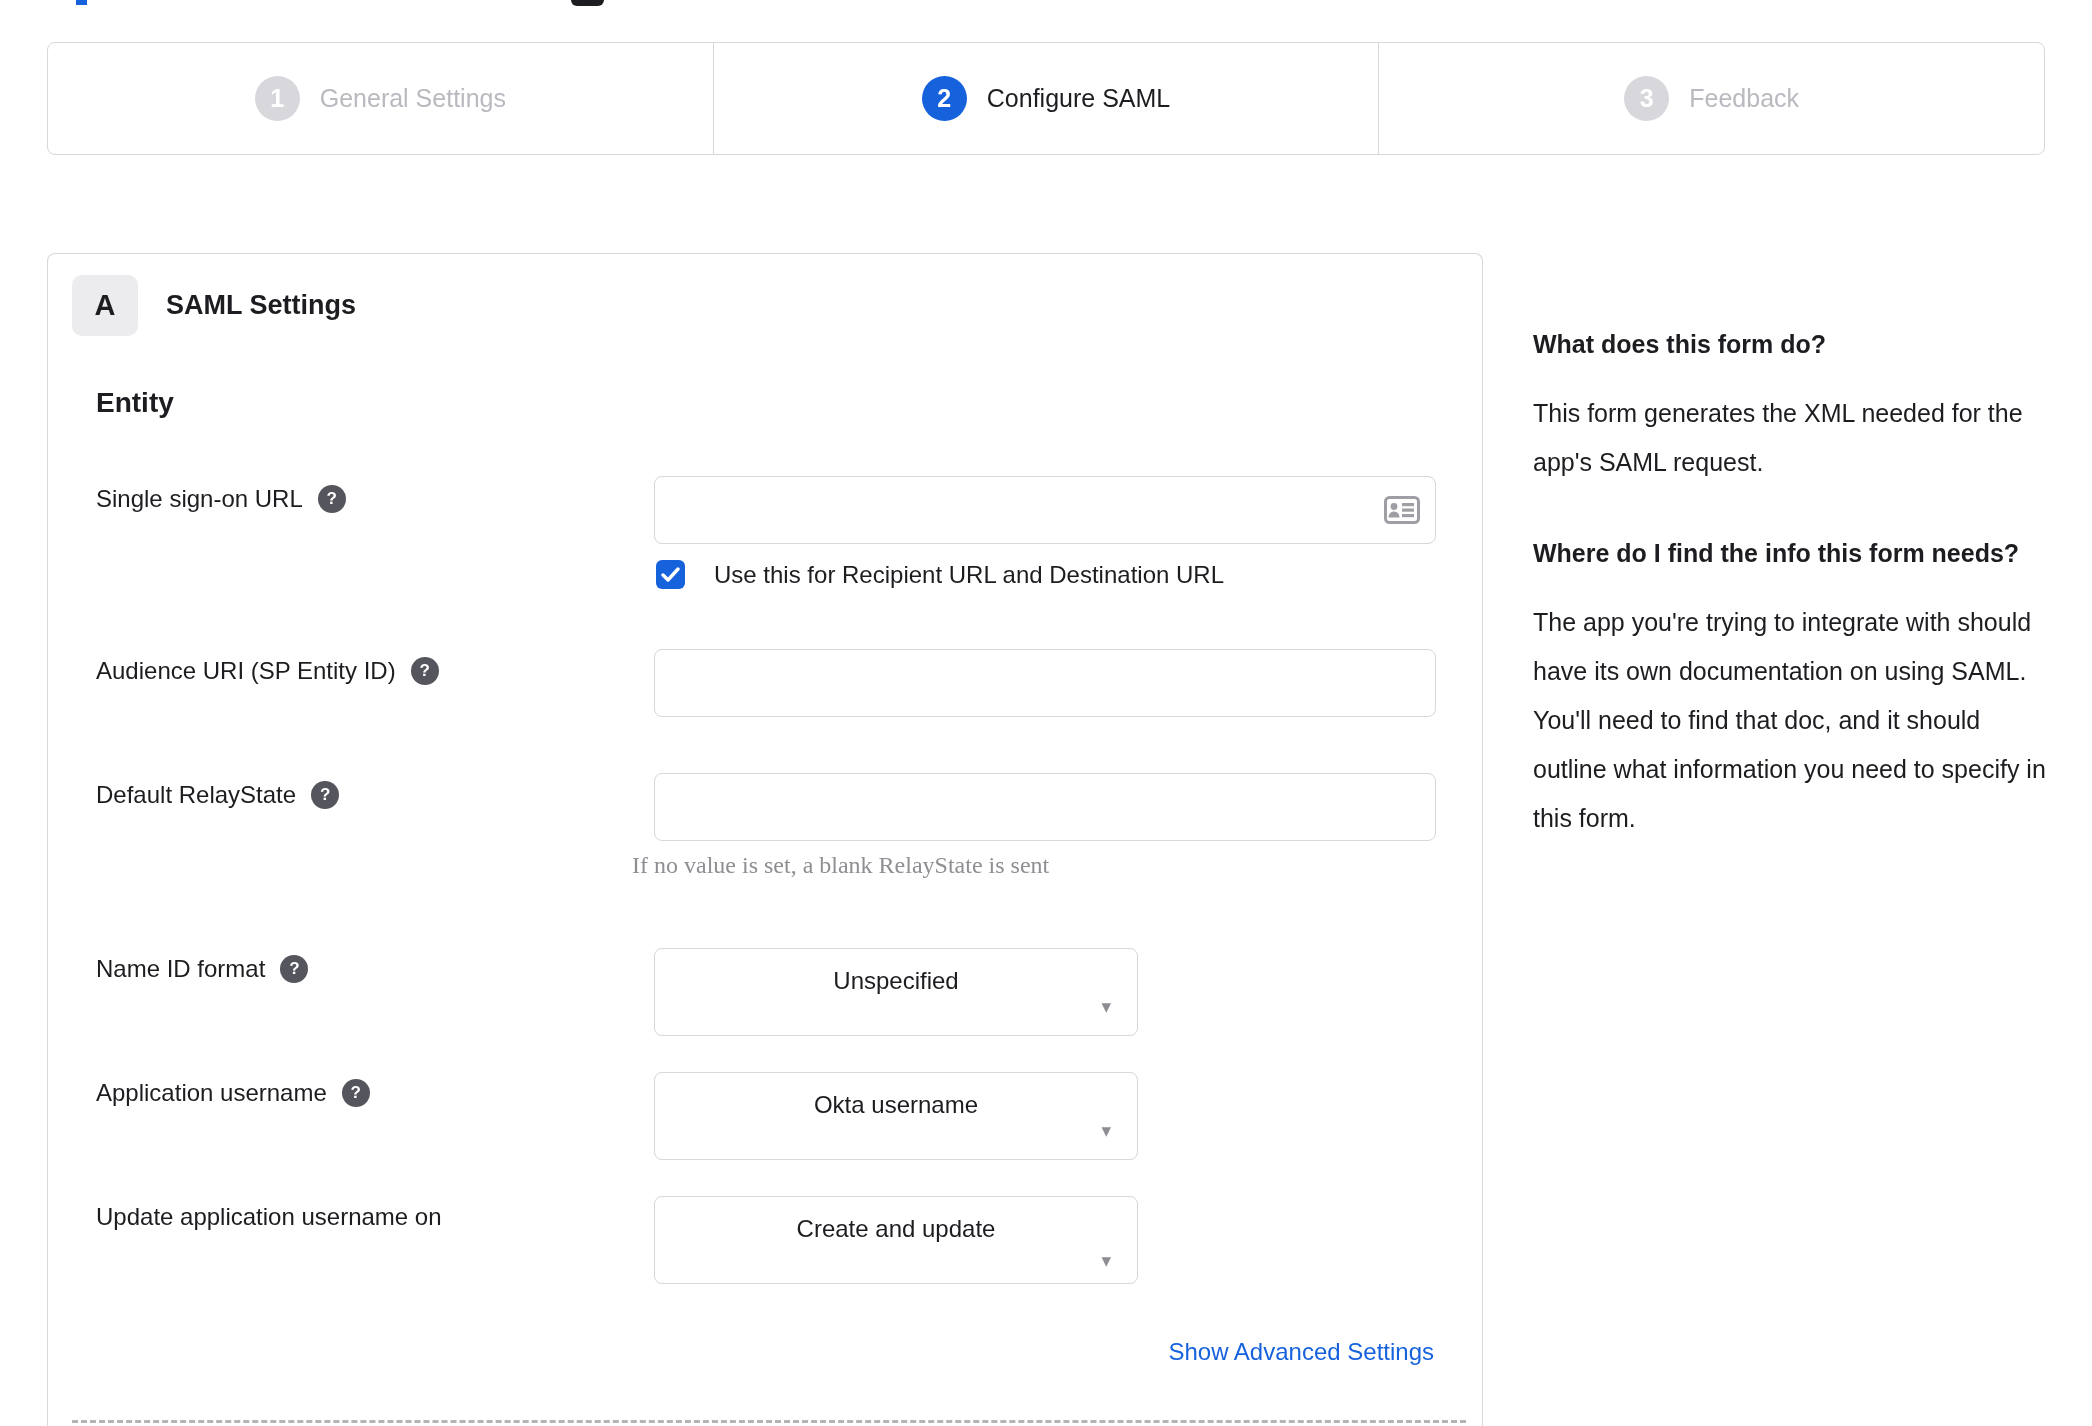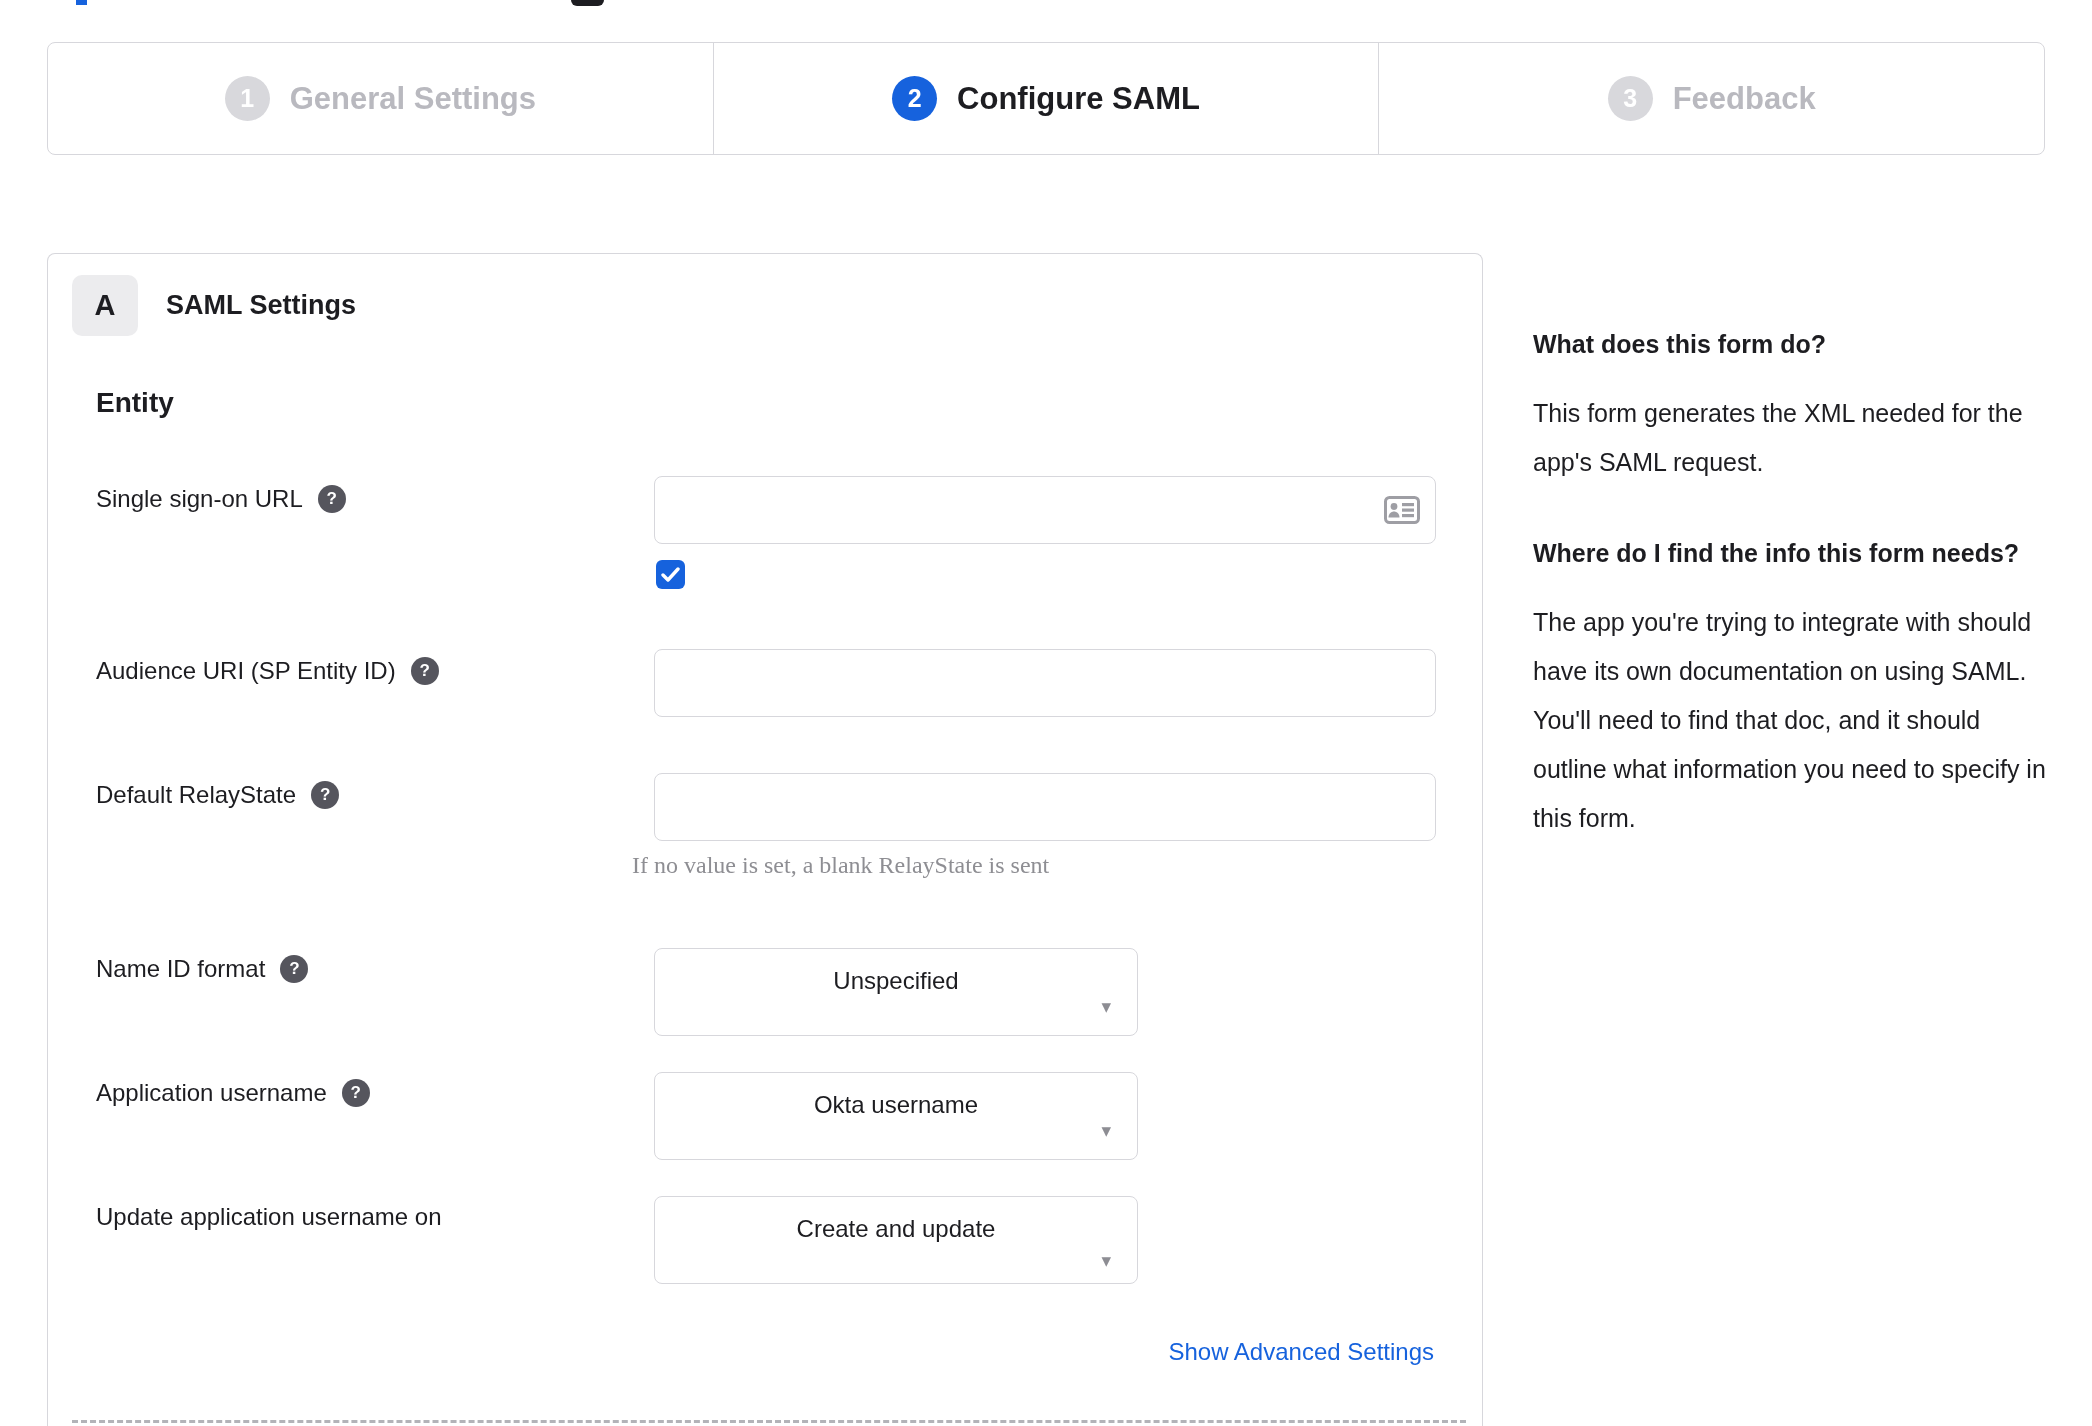--- a/index.html
+++ b/index.html
@@ -27,21 +27,21 @@
     cursor:pointer;
   }
   .step + .step { border-left:1px solid #d7d7dc; }
   .step-circle {
     width:45px; height:45px; border-radius:50%;
     background:#d8d8dc; color:#ffffff;
     font-size:25px; font-weight:bold;
     display:flex; align-items:center; justify-content:center;
     flex:0 0 auto;
   }
-  .step-label { font-size:31px; font-weight:bold; color:#b9b9bf; }
+  .step-label { font-size:25px; font-weight:normal; color:#b9b9bf; }
   .step.active .step-circle { background:#1662dd; }
   .step.active .step-label { color:#1d1d21; }
 
   
   .panel {
     position:absolute; left:47px; top:253px; width:1436px; height:1174px;
     background:#fff; border:1px solid #d7d7dc; border-bottom:none;
     border-radius:8px 8px 0 0;
   }
   .panel-header {
@@ -146,20 +146,21 @@
     <rect x="18" y="7" width="12" height="3.2" fill="#9e9ea4"></rect>
     <rect x="18" y="12.5" width="12" height="3.2" fill="#9e9ea4"></rect>
     <rect x="18" y="18" width="12" height="3.2" fill="#9e9ea4"></rect>
   </svg>
 
   <span class="checkbox">
     <svg width="19" height="15" viewBox="0 0 19 15">
       <polyline points="2,8 7,13 17,2" fill="none" stroke="#ffffff" stroke-width="3.4" stroke-linecap="round" stroke-linejoin="round"></polyline>
     </svg>
   </span>
+  <span class="checkbox-label">Use this for Recipient URL and Destination URL</span>
 
   <div class="field-label" style="top:403px;">
     <span>Audience URI (SP Entity ID)</span>
     <span class="help">?</span>
   </div>
   <input class="text-input" style="top: 395px;" type="text" value="">
 
   <div class="field-label" style="top:527px;">
     <span>Default RelayState</span>
     <span class="help">?</span>

